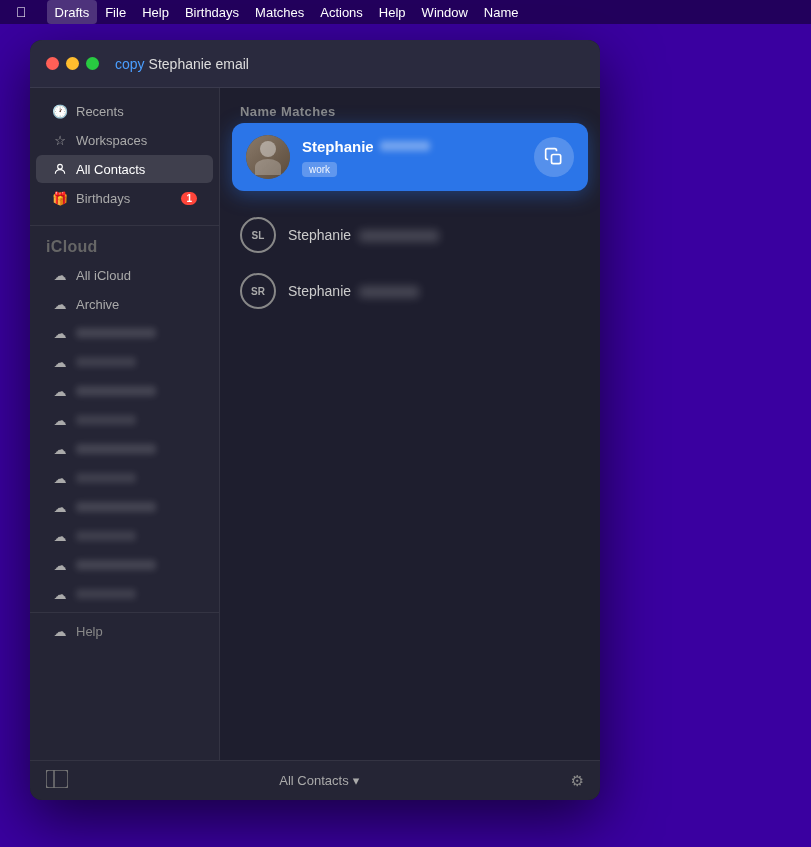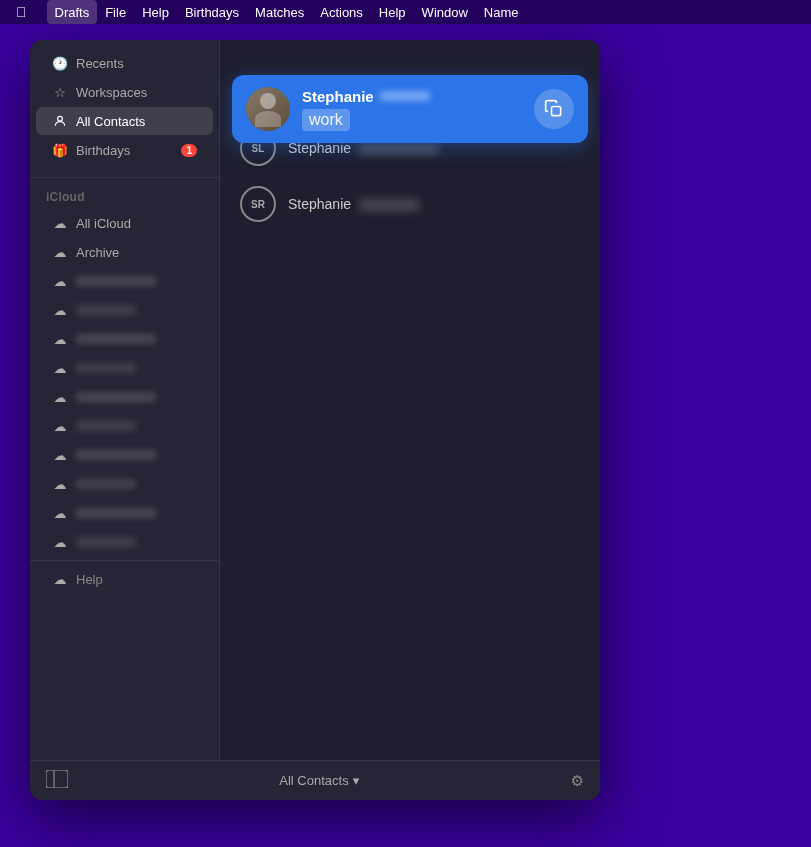--- a/index.html
+++ b/index.html
@@ -173,21 +173,21 @@
       font-weight: 600;
     }
 
     .sidebar-divider {
       height: 1px;
       background: rgba(255,255,255,0.07);
       margin: 4px 0;
     }
 
     .sidebar-group-label {
-      font-size: 12px;
+      font-size: 16px;
       color: #666;
       padding: 8px 16px 4px;
       font-weight: 600;
       letter-spacing: 0.02em;
     }
 
     .blurred-bar {
       display: inline-block;
       width: 80px;
       height: 10px;
@@ -356,21 +356,21 @@
       font-weight: 600;
       color: #fff;
       display: flex;
       align-items: center;
       gap: 6px;
     }
 
     .work-badge {
       background: rgba(255,255,255,0.25);
       color: rgba(255,255,255,0.9);
-      font-size: 16px;
+      font-size: 10px;
       padding: 2px 7px;
       border-radius: 4px;
       font-weight: 500;
       display: inline-block;
     }
 
     .copy-icon-btn {
       width: 40px;
       height: 40px;
       border-radius: 50%;
@@ -443,20 +443,31 @@
   <span class="menu-item">Birthdays</span>
   <span class="menu-item">Matches</span>
   <span class="menu-item">Actions</span>
   <span class="menu-item">Help</span>
   <span class="menu-item">Window</span>
   <span class="menu-item">Name</span>
 </div>
 
 <div class="app-window">
 
+  <div class="title-bar">
+    <div class="traffic-lights">
+      <div class="traffic-light tl-red"></div>
+      <div class="traffic-light tl-yellow"></div>
+      <div class="traffic-light tl-green"></div>
+    </div>
+    <div class="title-bar-text">
+      <span class="title-copy">copy</span>
+      <span class="title-main">Stephanie email</span>
+    </div>
+  </div>
 
   <div class="app-body">
 
     <div class="sidebar">
       <div class="sidebar-scroll">
         <div class="sidebar-section">
 
           <div class="sidebar-item">
             <span class="sidebar-icon">🕐</span>
             <span>Recents</span>
@@ -544,20 +555,23 @@
         <div class="sidebar-item">
           <span class="sidebar-icon">☁</span>
           <span style="color:#888;font-size:13px;">Help</span>
         </div>
 
       </div>
     </div>
 
     <div class="main-content">
 
+      <div class="content-header">
+        <div class="section-title">Name Matches</div>
+      </div>
 
       <div class="contact-row-highlighted">
         <div class="highlighted-avatar">
           <div class="avatar-person"></div>
         </div>
         <div class="highlighted-info">
           <div class="highlighted-name">
             <span>Stephanie</span>
             <span class="blurred-bar-sm" style="width:50px;filter:blur(3px);background:rgba(255,255,255,0.35);"></span>
           </div>

